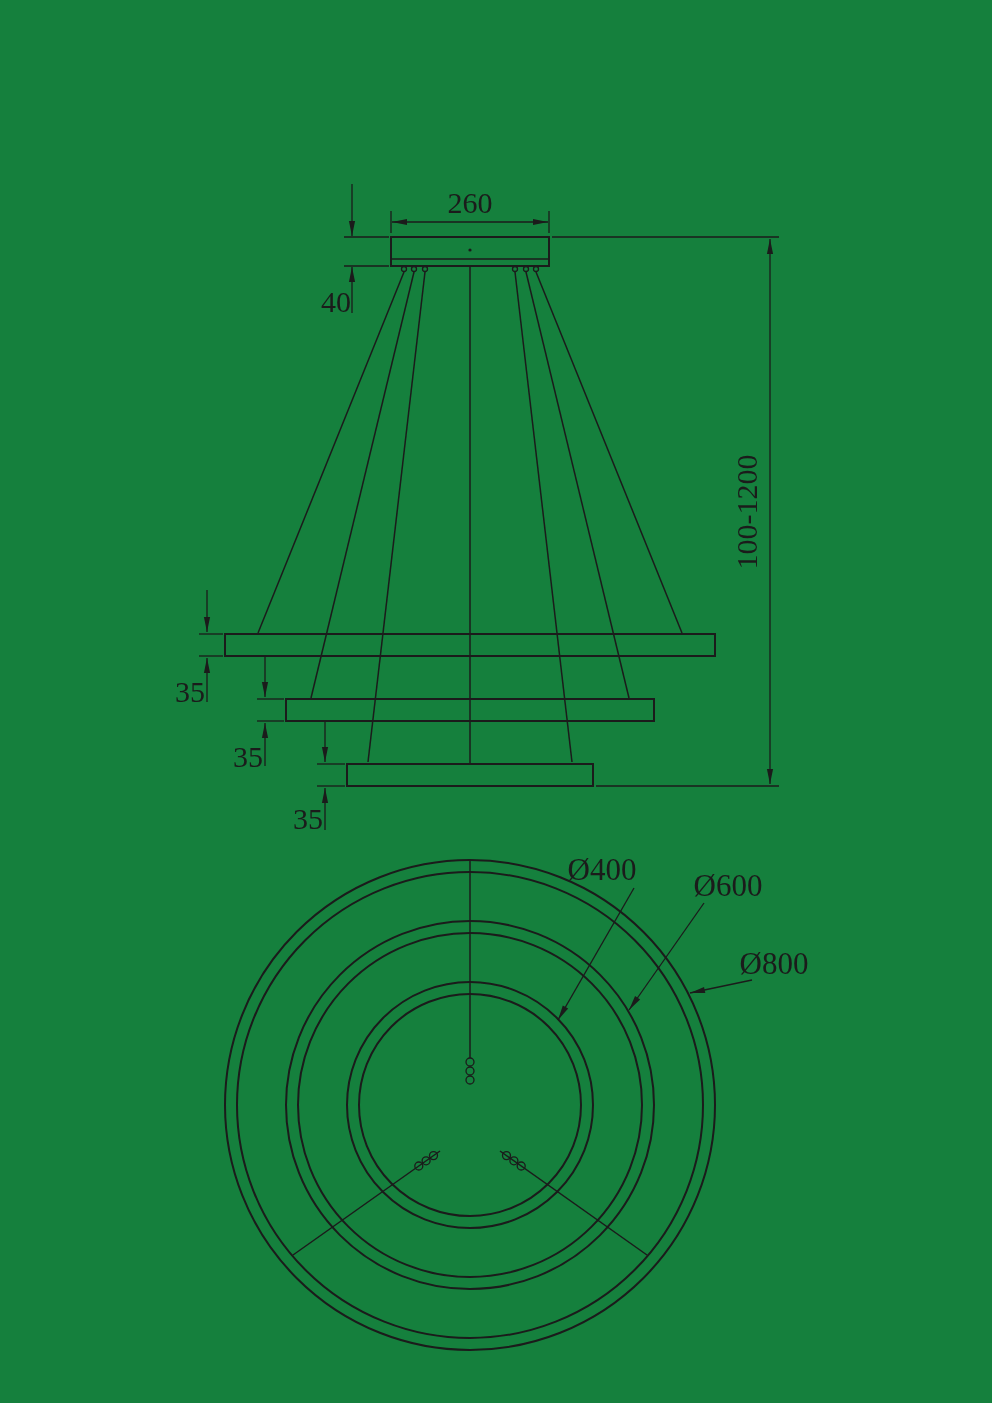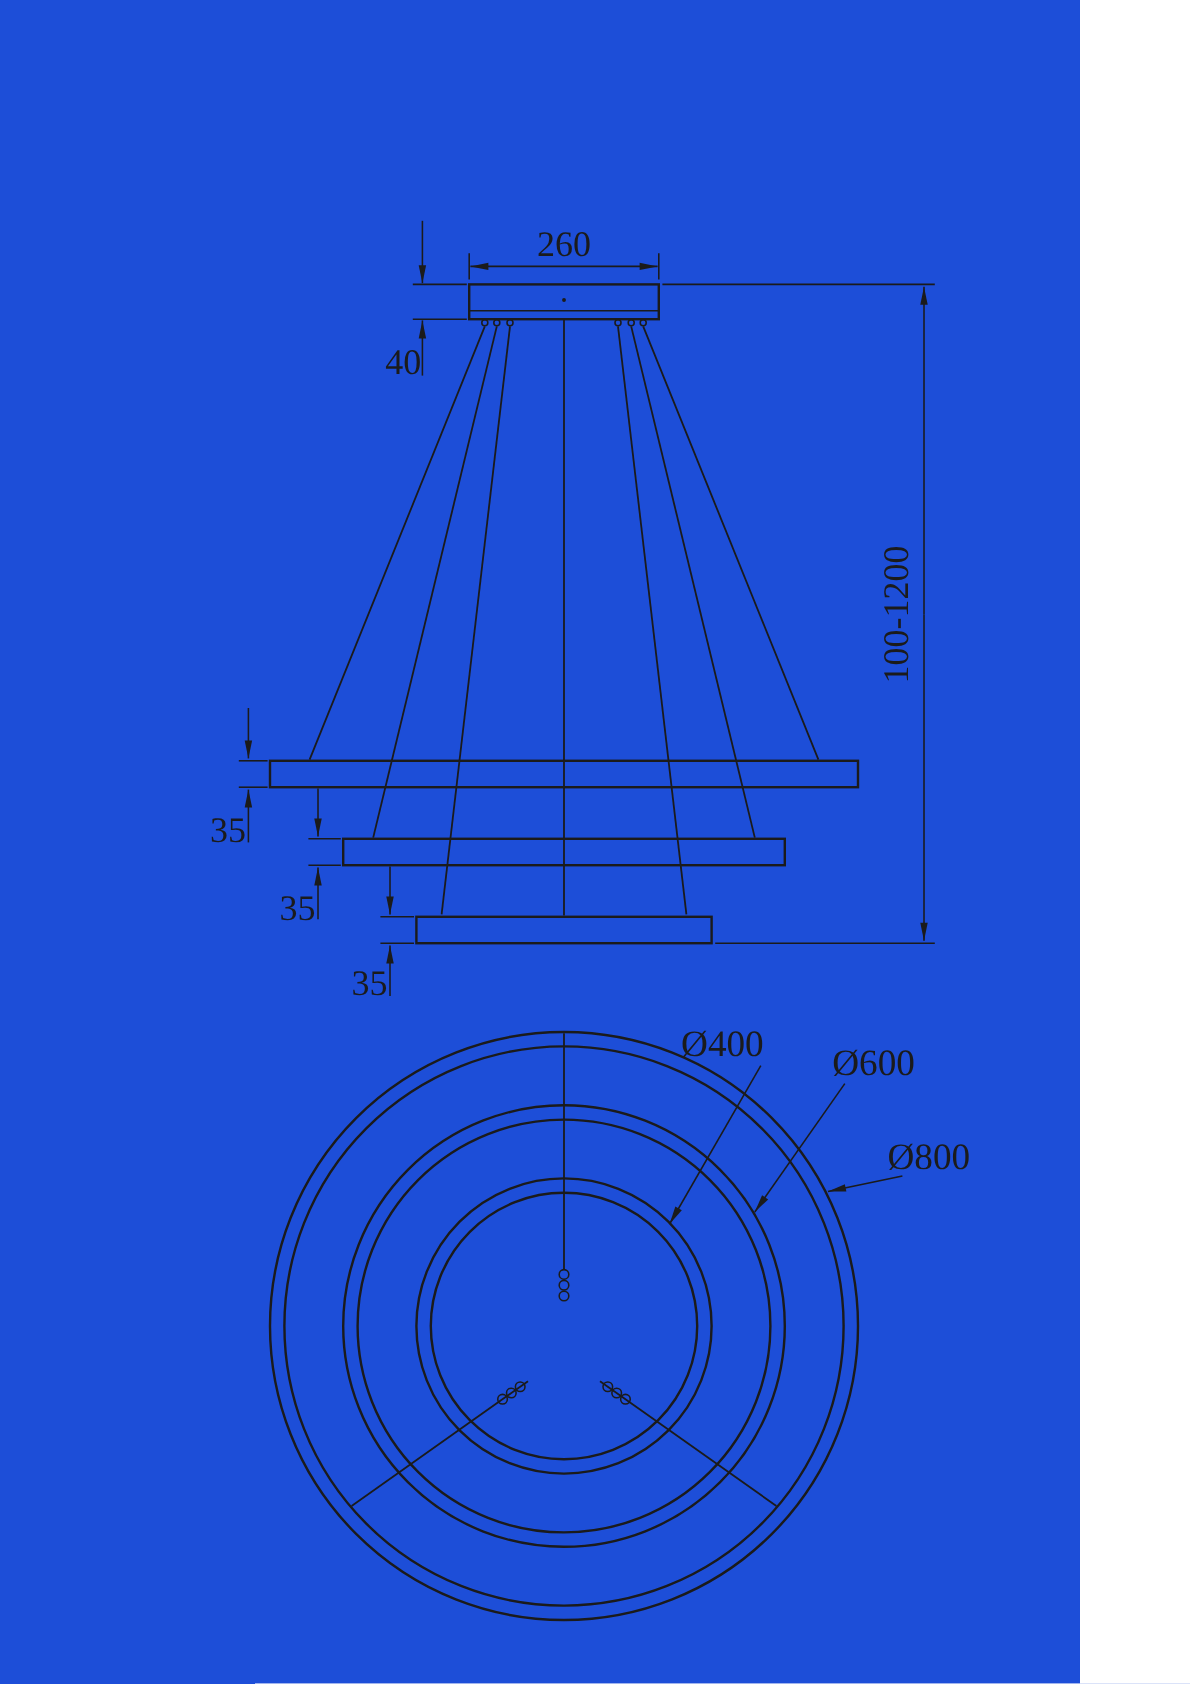--- a/index.html
+++ b/index.html
@@ -1,16 +1,16 @@
 <!DOCTYPE html>
 <html><head>
 <meta charset="utf-8">
 <style>
   html,body{margin:0;padding:0;background:#ffffff;}
-  .page{width:900px;height:1403px;position:relative;background:#1d4ed8;overflow:hidden;}
+  .page{width:992px;height:1403px;position:relative;background:#15803d;overflow:hidden;}
   svg{display:block;}
   text{font-family:"Liberation Serif", serif; fill:#1b1b1b;}
   .dim-text{font-size:30px;}
   .dia-text{font-size:31px;}
   .obj{stroke:#1b1b1b;stroke-width:2;fill:none;}
   .thin{stroke:#1b1b1b;stroke-width:1.3;fill:none;}
   .cable{stroke:#1b1b1b;stroke-width:1.5;fill:none;}
   .dot{fill:none;stroke:#1b1b1b;stroke-width:1.3;}
 </style>
 </head>

